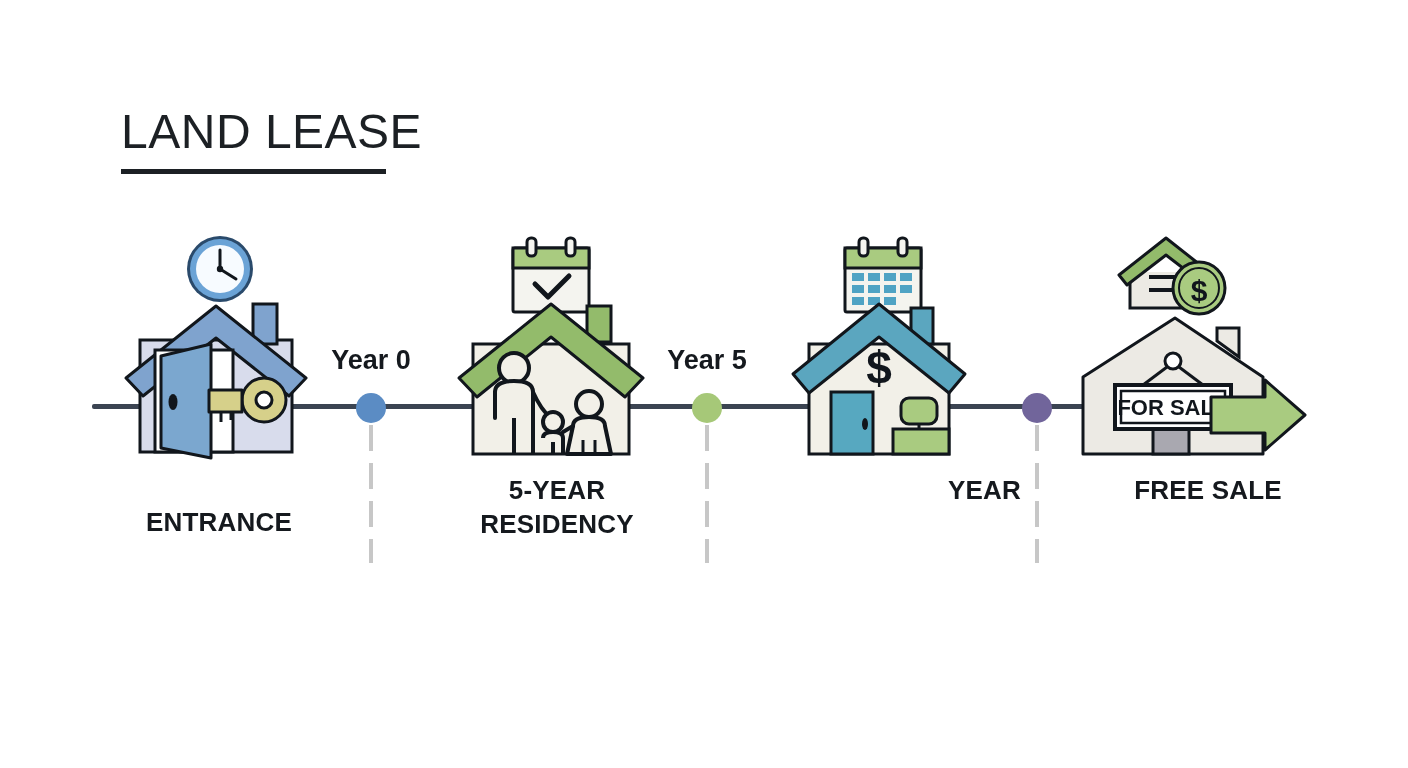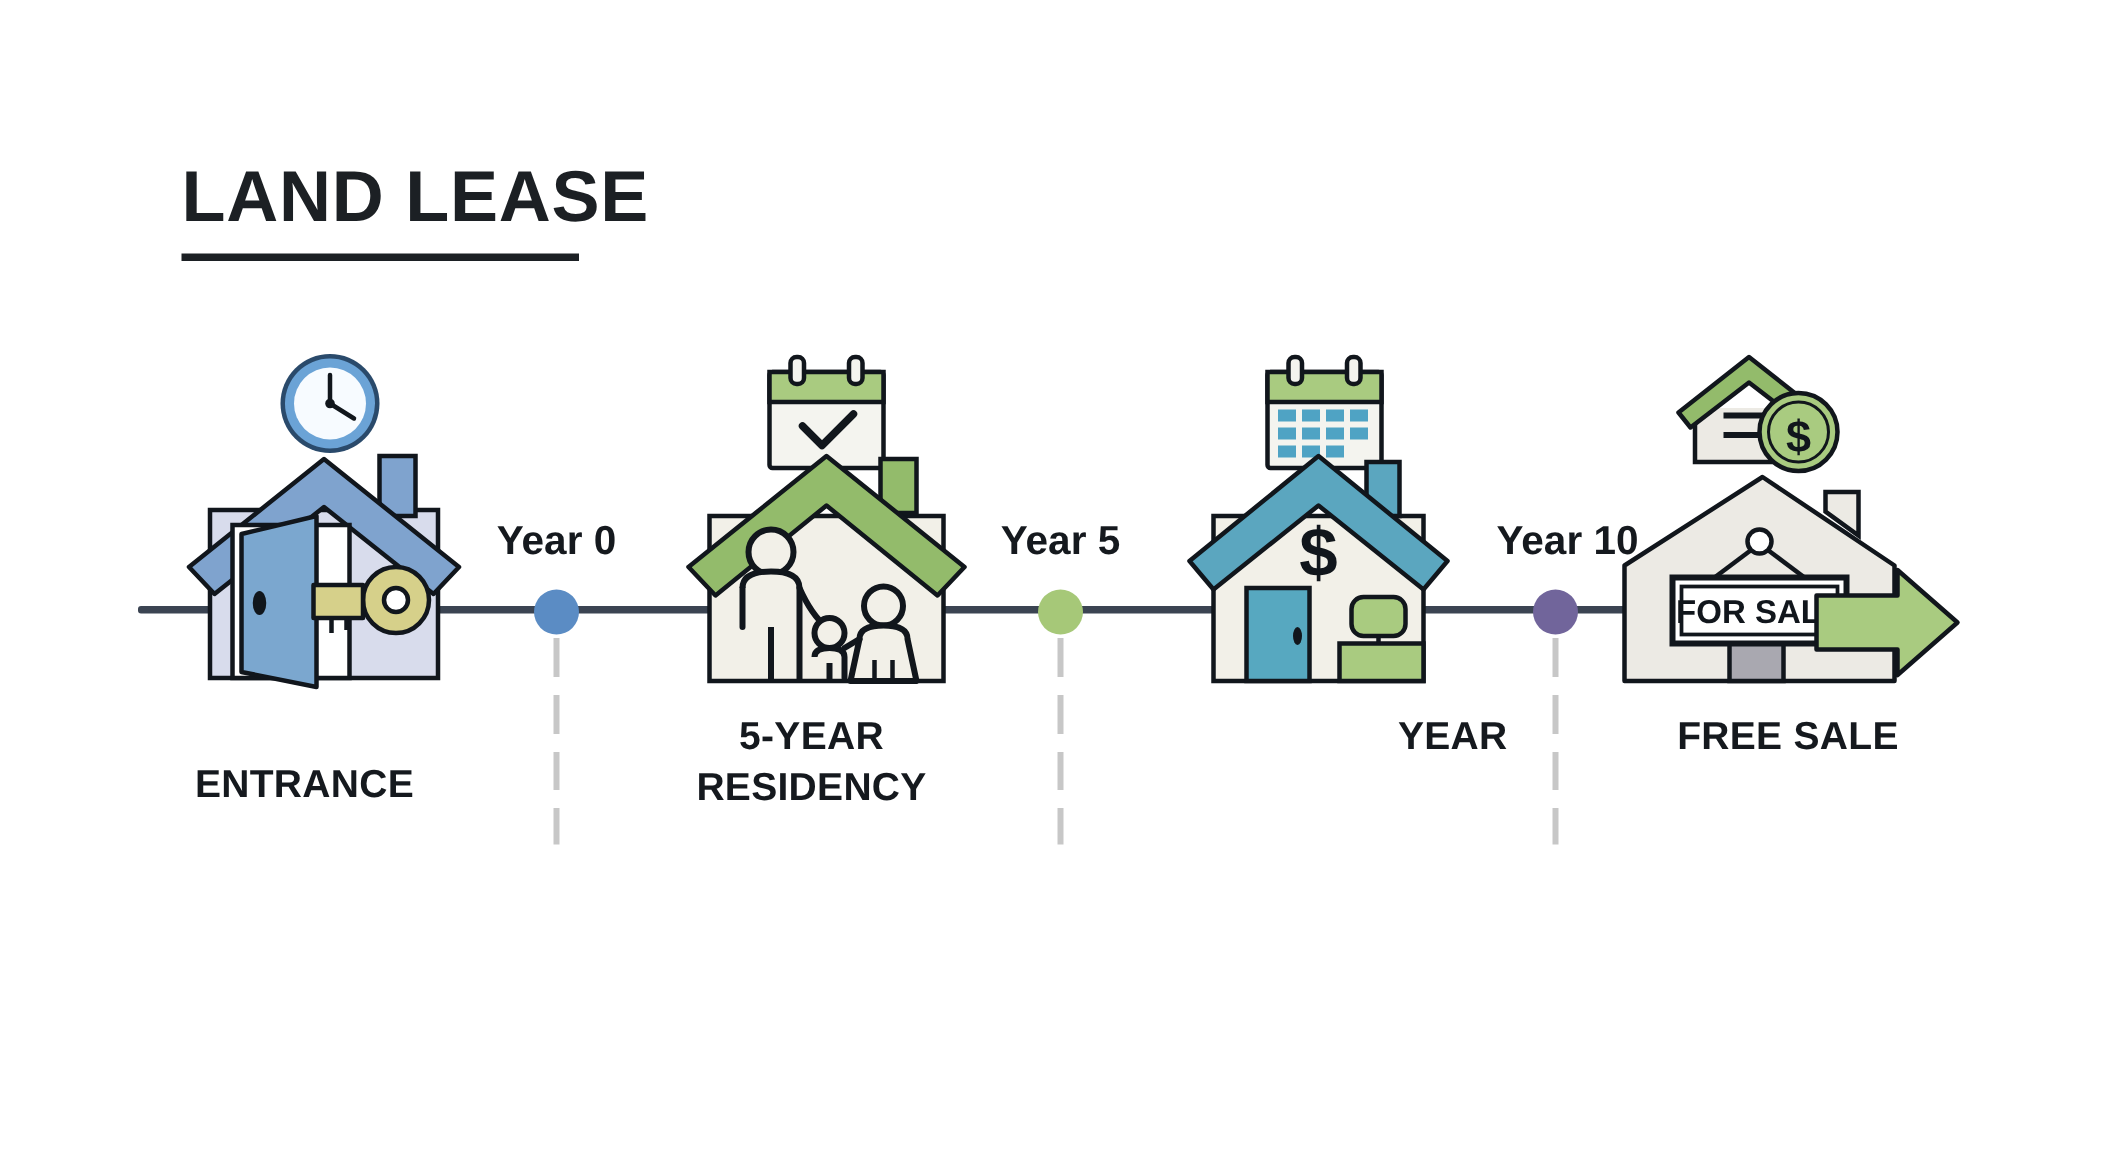--- a/index.html
+++ b/index.html
@@ -8,21 +8,21 @@
     background:#ffffff;
     font-family:"Liberation Sans","DejaVu Sans",sans-serif;
     overflow:hidden;
     position:relative;
   }
   #infographic{position:absolute;inset:0;}
 
   
   .title-block{position:absolute;left:121px;top:108px;}
   .title-text{
-    font-size:48px;font-weight:bold;letter-spacing:0.5px;
+    font-size:48px;font-weight:normal;letter-spacing:0.5px;
     color:#1c2024;line-height:1;white-space:nowrap;
   }
   .title-rule{
     margin-top:13px;width:265px;height:5px;background:#1c2024;
   }
 
   
   .axis{
     position:absolute;left:92px;top:404px;width:1196px;height:5px;
     background:#3b4452;border-radius:2px;
@@ -38,21 +38,21 @@
   }
   .year-label{
     position:absolute;top:345px;font-size:27px;font-weight:bold;
     color:#15191e;white-space:nowrap;text-align:center;z-index:6;
   }
 
   
   .stage{position:absolute;top:0;height:768px;width:260px;}
   .stage-icon{position:absolute;left:0;width:260px;display:flex;justify-content:center;}
   .stage-caption{
-    position:absolute;left:0;width:260px;text-align:center;
+    position:absolute;left:16px;width:260px;text-align:center;
     font-size:26px;font-weight:bold;color:#15191e;line-height:1.32;
     letter-spacing:0.2px;
   }
 
   svg{display:block;overflow:visible;}
 </style>
 </head>
 <body>
 
 <div id="infographic">
@@ -65,21 +65,20 @@
   <div class="axis"></div>
 
   <div class="year-label" style="left:291px;width:160px;">Year 0</div>
   <div class="dot" style="left:356px;background:#5b8cc4;"></div>
   <div class="dashed" style="left:369px;"></div>
 
   <div class="year-label" style="left:627px;width:160px;">Year 5</div>
   <div class="dot" style="left:692px;background:#a6c878;"></div>
   <div class="dashed" style="left:705px;"></div>
 
-  <div class="year-label" style="left:955px;width:180px;">Year 10</div>
   <div class="dot" style="left:1022px;background:#71659b;"></div>
   <div class="dashed" style="left:1035px;"></div>
 
   <div class="stage" style="left:73px;">
     <div class="stage-icon" style="top:232px;">
       <svg width="220" height="225" viewBox="0 0 220 225">
 
         <g>
           <circle cx="127" cy="37" r="33" fill="#2a4a6b"></circle>
           <circle cx="127" cy="37" r="30" fill="#6ba3d6"></circle>

